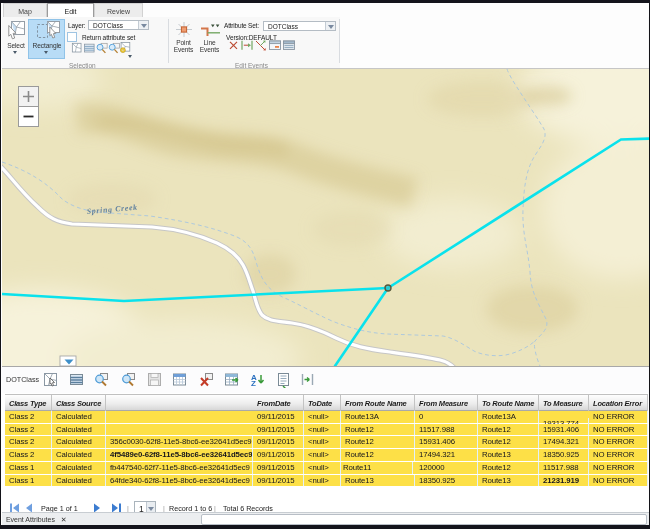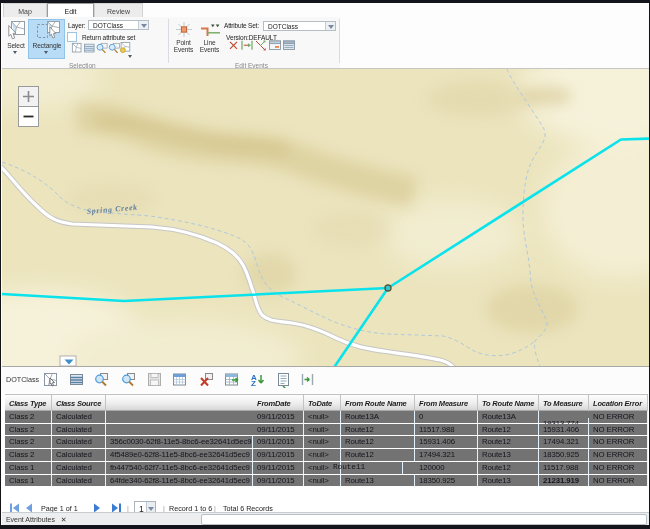--- a/index.html
+++ b/index.html
@@ -30,21 +30,21 @@
 
 #map { left:1px; top:69px; width:647px; height:297px; }
 
 #panel { left:1px; top:366px; width:647px; height:159px; background:#fff; border-top:1px solid #a8a8a8; }
 #ptool { position:absolute; left:0; top:0; width:647px; height:26px; background:#fcfcfd; }
 #dotlbl { position:absolute; left:4px; top:8px; font-size:7.2px; color:#333; }
 
 #grid { position:absolute; left:3px; top:27px; width:644px; }
 .hrow { position:absolute; top:0; height:17px; background:linear-gradient(#fefefe,#ececec 60%,#d7d7d7); border-top:1px solid #c0c0c0; border-bottom:1px solid #a9a9a9;font-style:italic; }
 .hcell { position:absolute; top:0; height:17px; font-size:7.5px; font-weight:bold; letter-spacing:-0.2px; color:#1a1a1a; line-height:17px; padding-left:4px; border-right:1px solid #c3c3c3; overflow:hidden; white-space:nowrap; }
-.drow { position:absolute; height:11.8px; background:#737373; }
+.drow { position:absolute; height:11.8px; background:#fde047; }
 .dcell { position:absolute; top:0; height:11.8px; font-size:7.8px; letter-spacing:-0.1px; color:#14141c; line-height:11.8px; padding-left:4px; border-right:1px solid #e2f0fb; overflow:hidden; white-space:nowrap; }
 
 #pager { position:absolute; left:0; top:120px; width:647px; height:26px; background:#fff; font-size:7.2px; color:#222;margin-top:9px; }
 .pg { position:absolute; top:7px; }
 
 #btabs { left:1px; top:512px; width:647px; height:13px; background:#eceef0; border-top:1px solid #c8cdd2; }
 #btab { position:absolute; left:0px; top:0px; width:90px; height:13px; font-size:7px; color:#333; line-height:13px; }
 #bbar { left:0; top:525px; width:650px; height:4px; background:#14141c; }
 </style>
 </head>
@@ -331,36 +331,36 @@
   <div class="dcell" style="left:299px; width:37px;">&lt;null&gt;</div>
   <div class="dcell" style="left:336px; width:74px;">Route12</div>
   <div class="dcell" style="left:410px; width:63px;">15931.406</div>
   <div class="dcell" style="left:473px; width:61px;">Route12</div>
   <div class="dcell" style="left:534px; width:50px;">17494.321</div>
   <div class="dcell" style="left:584px; width:59px;">NO ERROR</div>
 </div>
 <div class="drow" style="left:0; top:55.1px; width:643px;">
   <div class="dcell" style="left:0px; width:47px;">Class 2</div>
   <div class="dcell" style="left:47px; width:54px;">Calculated</div>
-  <div class="dcell" style="left:101px; width:147px;">4f5489e0-62f8-11e5-8bc6-ee32641d5ec9</div>
+  <div class="dcell" style="left:101px; width:147px;font-weight:bold;">4f5489e0-62f8-11e5-8bc6-ee32641d5ec9</div>
   <div class="dcell" style="left:248px; width:51px;">09/11/2015</div>
   <div class="dcell" style="left:299px; width:37px;">&lt;null&gt;</div>
   <div class="dcell" style="left:336px; width:74px;">Route12</div>
   <div class="dcell" style="left:410px; width:63px;">17494.321</div>
   <div class="dcell" style="left:473px; width:61px;">Route13</div>
   <div class="dcell" style="left:534px; width:50px;">18350.925</div>
   <div class="dcell" style="left:584px; width:59px;">NO ERROR</div>
 </div>
 <div class="drow" style="left:0; top:67.8px; width:643px;">
   <div class="dcell" style="left:0px; width:47px;">Class 1</div>
   <div class="dcell" style="left:47px; width:54px;">Calculated</div>
   <div class="dcell" style="left:101px; width:147px;">fb447540-62f7-11e5-8bc6-ee32641d5ec9</div>
   <div class="dcell" style="left:248px; width:51px;">09/11/2015</div>
   <div class="dcell" style="left:299px; width:37px;">&lt;null&gt;</div>
-  <div class="dcell" style="left:324px; width:74px;font-family:Liberation Mono, monospace;">Route11</div>
+  <div class="dcell" style="left:334px; width:74px;">Route11</div>
   <div class="dcell" style="left:410px; width:63px;">120000</div>
   <div class="dcell" style="left:473px; width:61px;">Route12</div>
   <div class="dcell" style="left:534px; width:50px;">11517.988</div>
   <div class="dcell" style="left:584px; width:59px;">NO ERROR</div>
 </div>
 <div class="drow" style="left:0; top:80.5px; width:643px;">
   <div class="dcell" style="left:0px; width:47px;">Class 1</div>
   <div class="dcell" style="left:47px; width:54px;">Calculated</div>
   <div class="dcell" style="left:101px; width:147px;">64fde340-62f8-11e5-8bc6-ee32641d5ec9</div>
   <div class="dcell" style="left:248px; width:51px;">09/11/2015</div>

